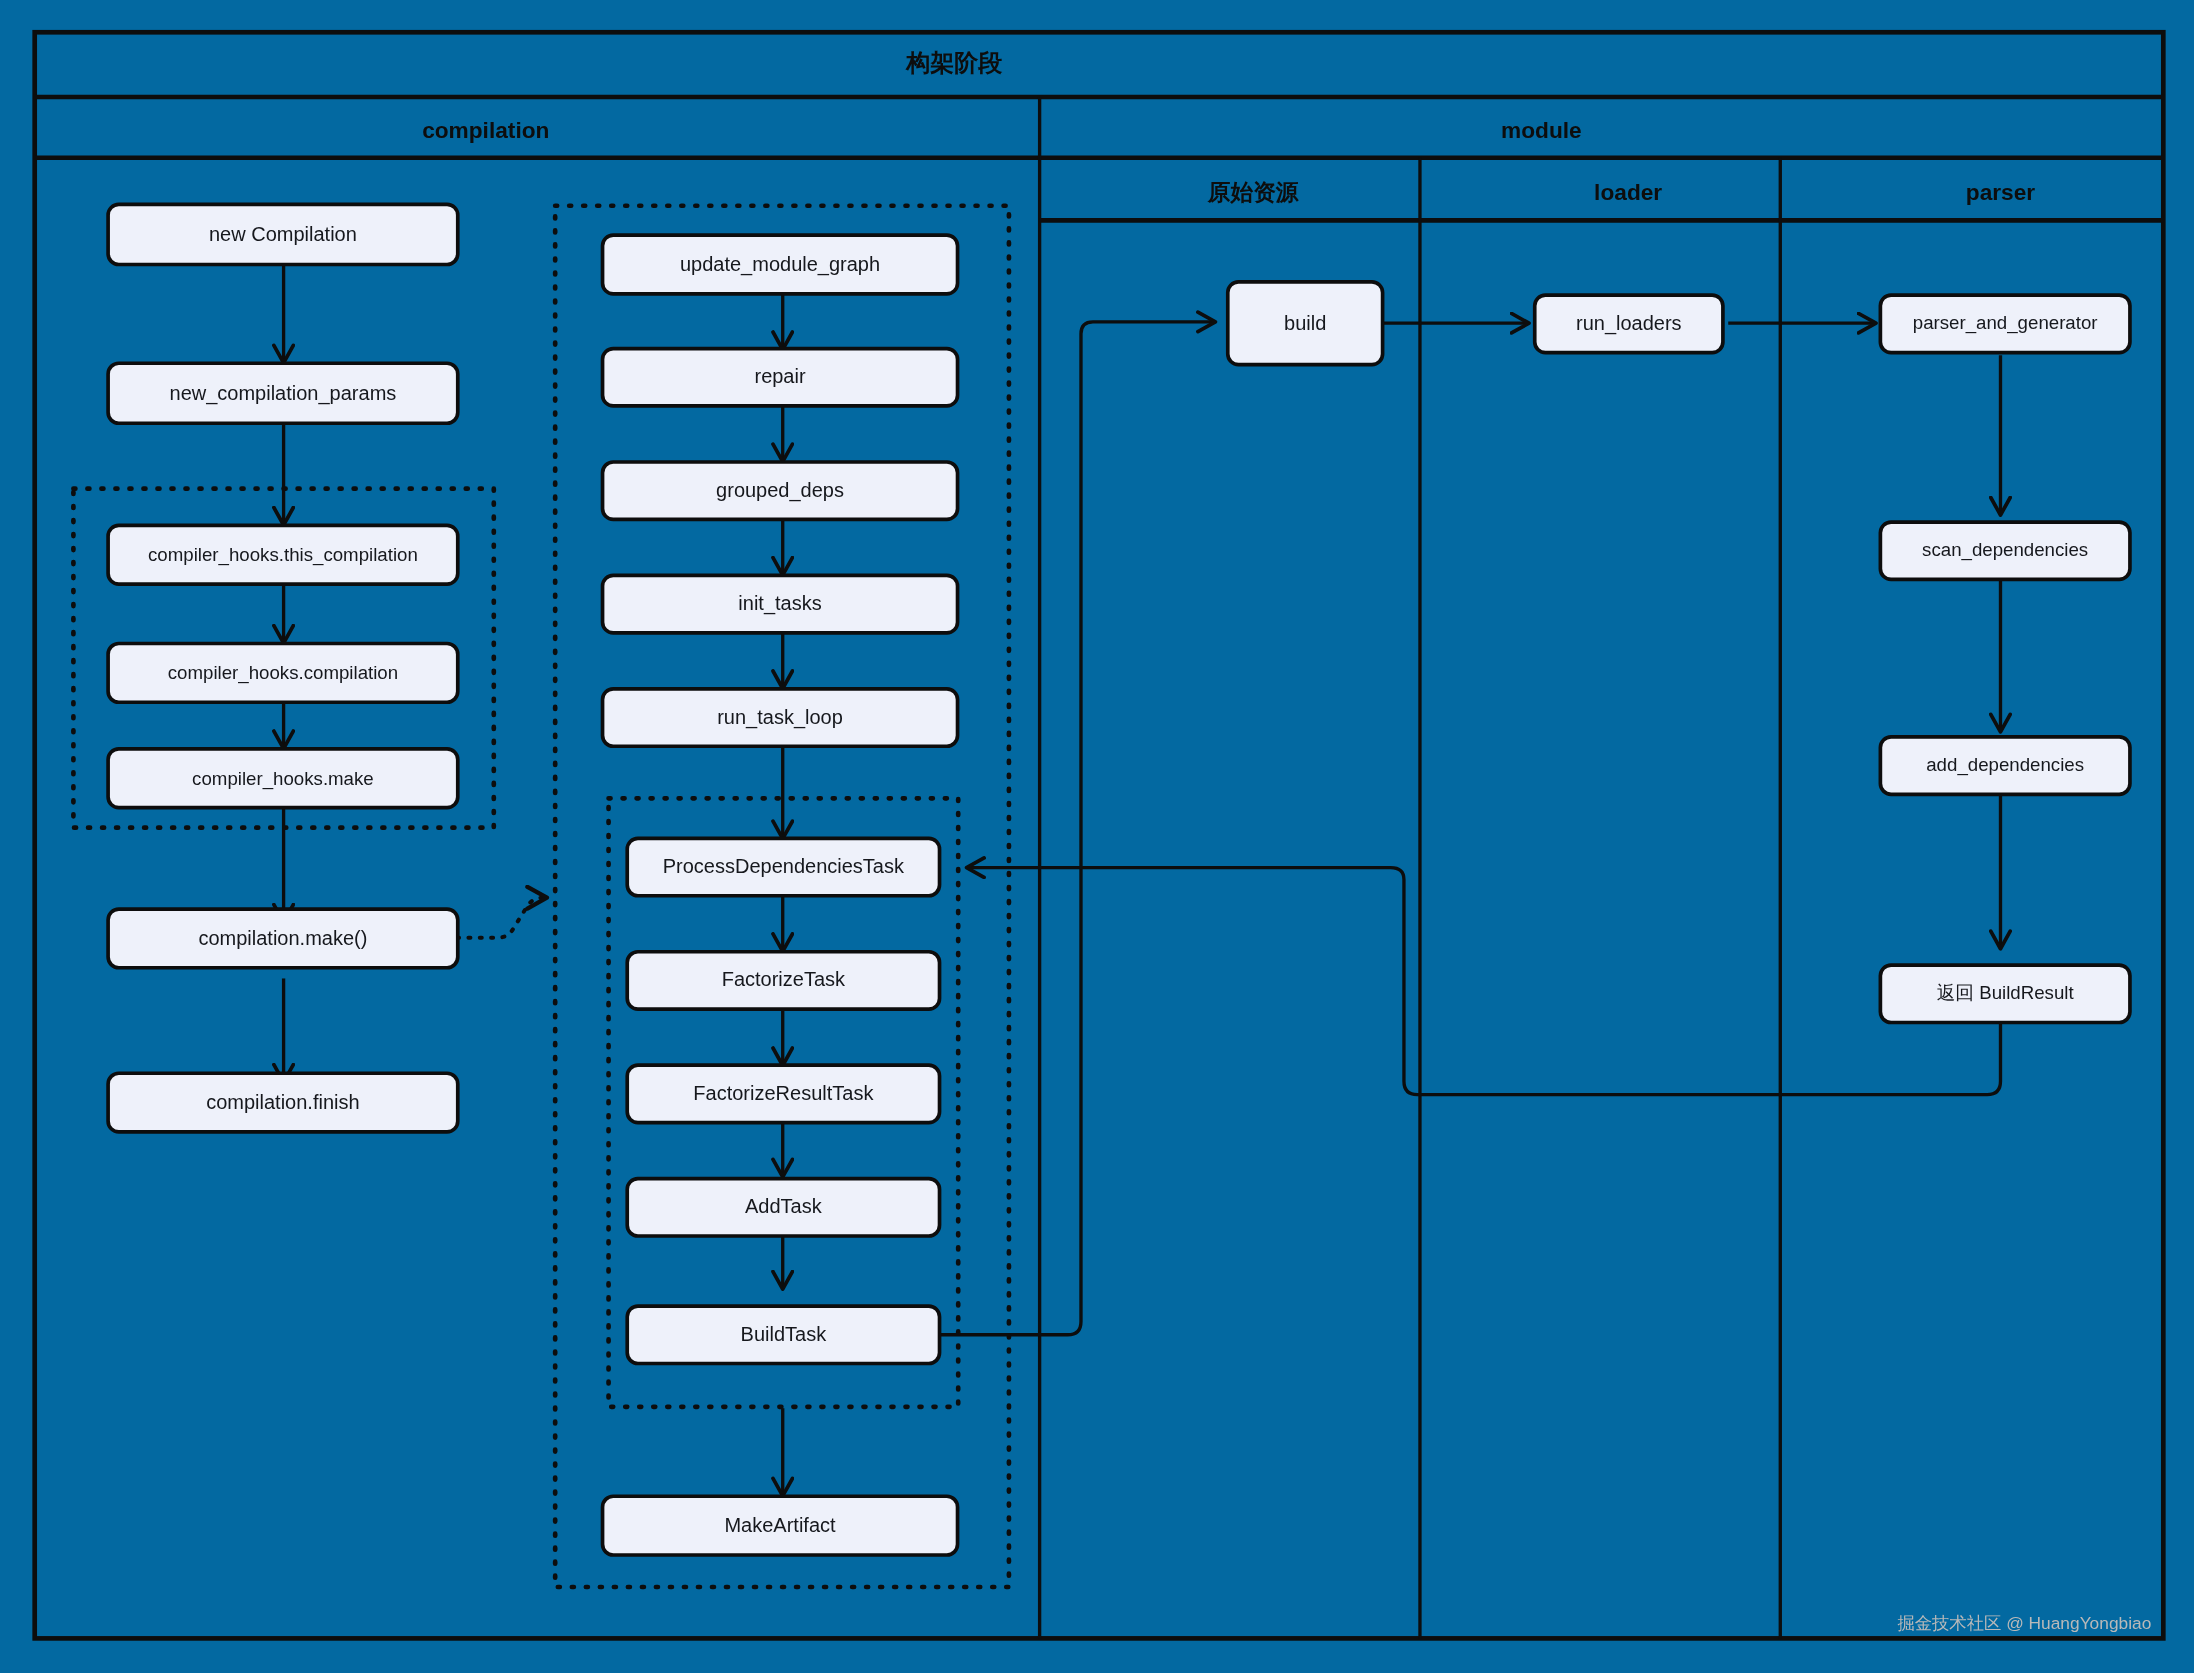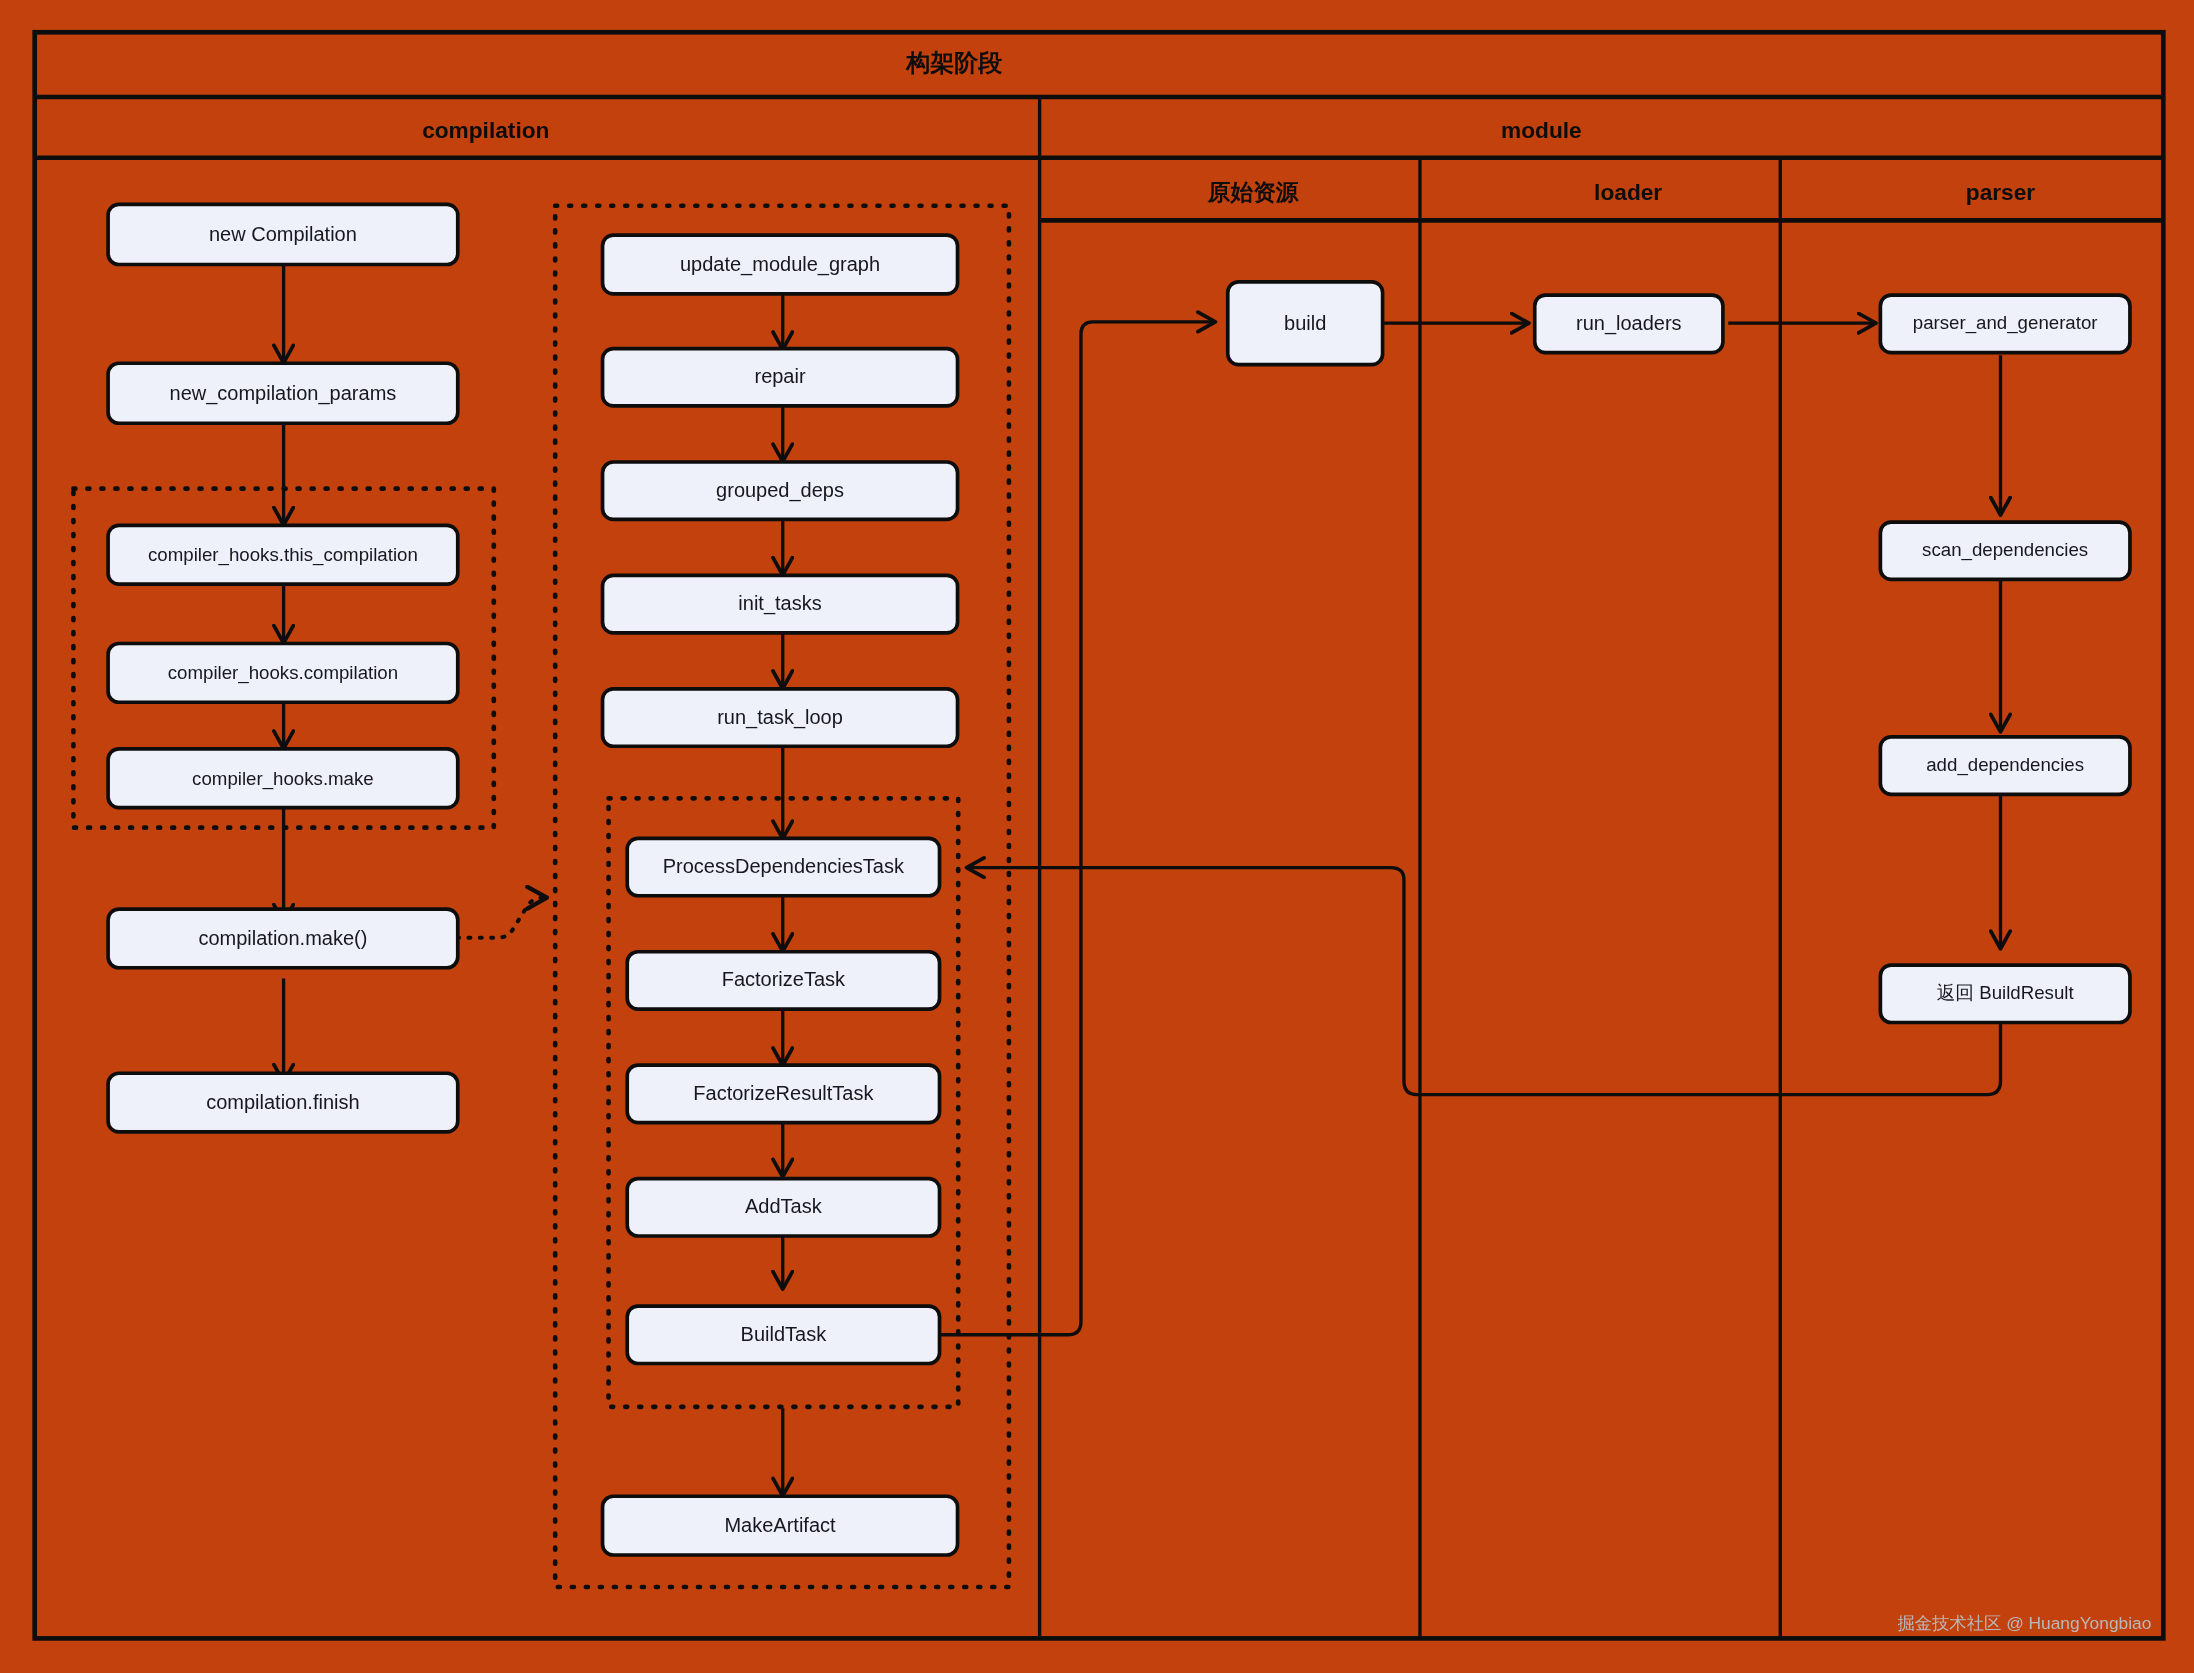--- a/index.html
+++ b/index.html
@@ -1,17 +1,17 @@
 <!DOCTYPE html>
 <html style="font-size:10.7px"><head>
 <meta charset="utf-8">
 <style>
   html,body{margin:0;padding:0;background:#ffffff;}
   body{font-family:"Liberation Sans", sans-serif;}
-  #stage{position:relative;width:2194px;height:1674px;background:#c2410c;overflow:hidden;}
+  #stage{position:relative;width:2194px;height:1674px;background:#0369a1;overflow:hidden;}
   svg.diagram{position:absolute;left:0;top:0;width:2194px;height:1674px;}
 
   .frame-line{stroke:#0d0d0d;fill:none;}
   .frame-outer{stroke-width:7;}
   .frame-thick{stroke-width:7;}
   .frame-thin{stroke-width:5;}
 
   .node-rect{fill:#eef1fa;stroke:#0d0d0d;stroke-width:5.5;}
   .node-label{font-family:"Liberation Sans", sans-serif;font-size:30px;fill:#16181d;
                text-anchor:middle;dominant-baseline:middle;}

